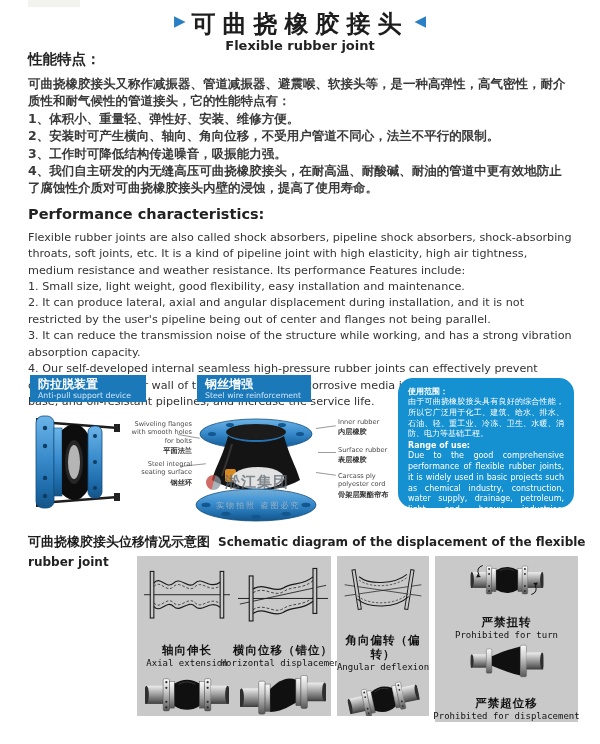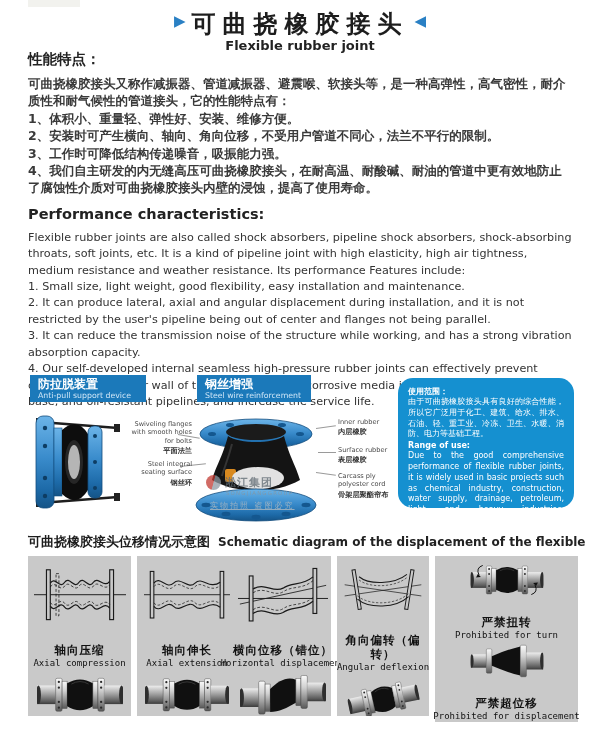--- a/index.html
+++ b/index.html
@@ -32,23 +32,23 @@
   .ann.r{text-align:right;}
   .leader{position:absolute;height:1px;background:#9a9a9a;transform-origin:left center;}
   .bluebox{position:absolute;left:370px;top:6px;width:176px;height:130px;background:#1590d0;
            color:#fff;box-sizing:border-box;padding:8px 10px;border-radius:15px;}
   .bluebox .bh{font-size:8px;font-weight:bold;line-height:11px;}
   .bluebox .bb{font-size:8px;line-height:10.8px;text-align:justify;}
   .wm{position:absolute;left:178px;top:103px;width:150px;opacity:.75;}
   .wm-row{display:flex;align-items:center;gap:4px;}
   .wm-logo{width:15px;height:15px;border-radius:50%;
            background:linear-gradient(105deg,#c23a32 48%,#8f9aa3 52%);flex:0 0 auto;}
-  .wm-cn{font-size:11px;font-weight:bold;color:#5f6a72;letter-spacing:1px;line-height:15px;}
+  .wm-cn{font-size:15px;font-weight:bold;color:#5f6a72;letter-spacing:1px;line-height:15px;}
   .wm-en{font-size:5.4px;color:#8a949b;letter-spacing:1.2px;margin-left:20px;line-height:6px;}
-  .wm-note{font-size:8px;color:#b7bdc1;margin-top:4px;margin-left:4px;letter-spacing:2px;text-decoration:underline;}
+  .wm-note{font-size:8px;color:#b7bdc1;margin-top:4px;margin-left:10px;letter-spacing:2px;}
 
   
   .disp-title{position:absolute;left:28px;top:531px;width:560px;}
   .disp-title .cn{font-size:13px;font-weight:bold;color:#1d1d1d;margin-right:8px;}
   .disp-title .en{font-size:12px;font-weight:600;color:#222;}
   .panel{position:absolute;top:556px;background:#c9c9c9;display:flex;flex-direction:column;align-items:center;}
   .plabel{text-align:center;margin-top:18px;}
   .plabel .cn{display:block;font-size:11.5px;font-weight:bold;color:#111;line-height:14px;letter-spacing:1px;}
   .plabel .en{display:block;font-family:"DejaVu Sans Mono","Liberation Mono",monospace;
               font-size:9px;color:#111;line-height:12px;white-space:nowrap;}
@@ -242,39 +242,20 @@
       </div>
       <div class="wm-en">SONGJIANGGROUP</div>
       <div class="wm-note">实物拍照 盗图必究</div>
     </div>
   </div>
 
   <div class="disp-title">
     <span class="cn">可曲挠橡胶接头位移情况示意图</span><span class="en">Schematic diagram of the displacement of the flexible rubber joint</span>
   </div>
 
-  <div class="panel" style="left:28px;width:103px;height:160px;">
-    <svg class="schem" width="92" height="62" viewBox="0 0 96 64">
-      <line x1="0" y1="32" x2="96" y2="32" stroke="#1a1a1a" stroke-width="1"></line>
-      <rect x="13" y="6" width="4" height="52" fill="#c9c9c9" stroke="#1a1a1a" stroke-width="1.2"></rect>
-      <rect x="23" y="10" width="3" height="44" fill="none" stroke="#1a1a1a" stroke-width="0.8" stroke-dasharray="3,2"></rect>
-      <rect x="79" y="6" width="4" height="52" fill="#c9c9c9" stroke="#1a1a1a" stroke-width="1.2"></rect>
-      <path d="M17,20 C22,12 27,27 32,19 C37,12 42,27 47,19 C52,12 57,27 62,19 C67,12 73,26 79,18" fill="none" stroke="#1a1a1a" stroke-width="1.3"></path>
-      <path d="M17,24 C22,16 27,30 32,23 C37,16 42,30 47,23 C52,16 57,30 62,23 C67,16 73,29 79,22" fill="none" stroke="#1a1a1a" stroke-width="0.8" stroke-dasharray="3,2"></path>
-      <path d="M17,44 C22,52 27,37 32,45 C37,52 42,37 47,45 C52,52 57,37 62,45 C67,52 73,38 79,46" fill="none" stroke="#1a1a1a" stroke-width="1.3"></path>
-      <path d="M17,40 C22,48 27,34 32,41 C37,48 42,34 47,41 C52,48 57,34 62,41 C67,48 73,35 79,42" fill="none" stroke="#1a1a1a" stroke-width="0.8" stroke-dasharray="3,2"></path>
-    </svg>
-    <div class="plabel">
-      <span class="cn">轴向压缩</span>
-      <span class="en">Axial compression</span>
-    </div>
-    <svg class="photo" width="86" height="42" viewBox="0 0 120 56">
-      <use href="#ph-straight"></use>
-    </svg>
-  </div>
 
   <div class="panel" style="left:137px;width:100px;height:160px;">
     <svg class="schem" width="86" height="62" viewBox="0 0 96 64">
       <line x1="0" y1="32" x2="96" y2="32" stroke="#1a1a1a" stroke-width="1"></line>
       <rect x="7" y="6" width="4" height="52" fill="#c9c9c9" stroke="#1a1a1a" stroke-width="1.2"></rect>
       <rect x="85" y="6" width="4" height="52" fill="#c9c9c9" stroke="#1a1a1a" stroke-width="1.2"></rect>
       <path d="M11,19 C18,10 25,27 33,19 C41,11 49,27 57,19 C65,11 73,27 85,18" fill="none" stroke="#1a1a1a" stroke-width="1.3"></path>
       <path d="M11,23 C18,14 25,31 33,23 C41,15 49,31 57,23 C65,15 73,31 85,22" fill="none" stroke="#1a1a1a" stroke-width="0.8" stroke-dasharray="3,2"></path>
       <path d="M11,45 C18,54 25,37 33,45 C41,53 49,37 57,45 C65,53 73,37 85,46" fill="none" stroke="#1a1a1a" stroke-width="1.3"></path>
       <path d="M11,41 C18,50 25,33 33,41 C41,49 49,33 57,41 C65,49 73,33 85,42" fill="none" stroke="#1a1a1a" stroke-width="0.8" stroke-dasharray="3,2"></path>

